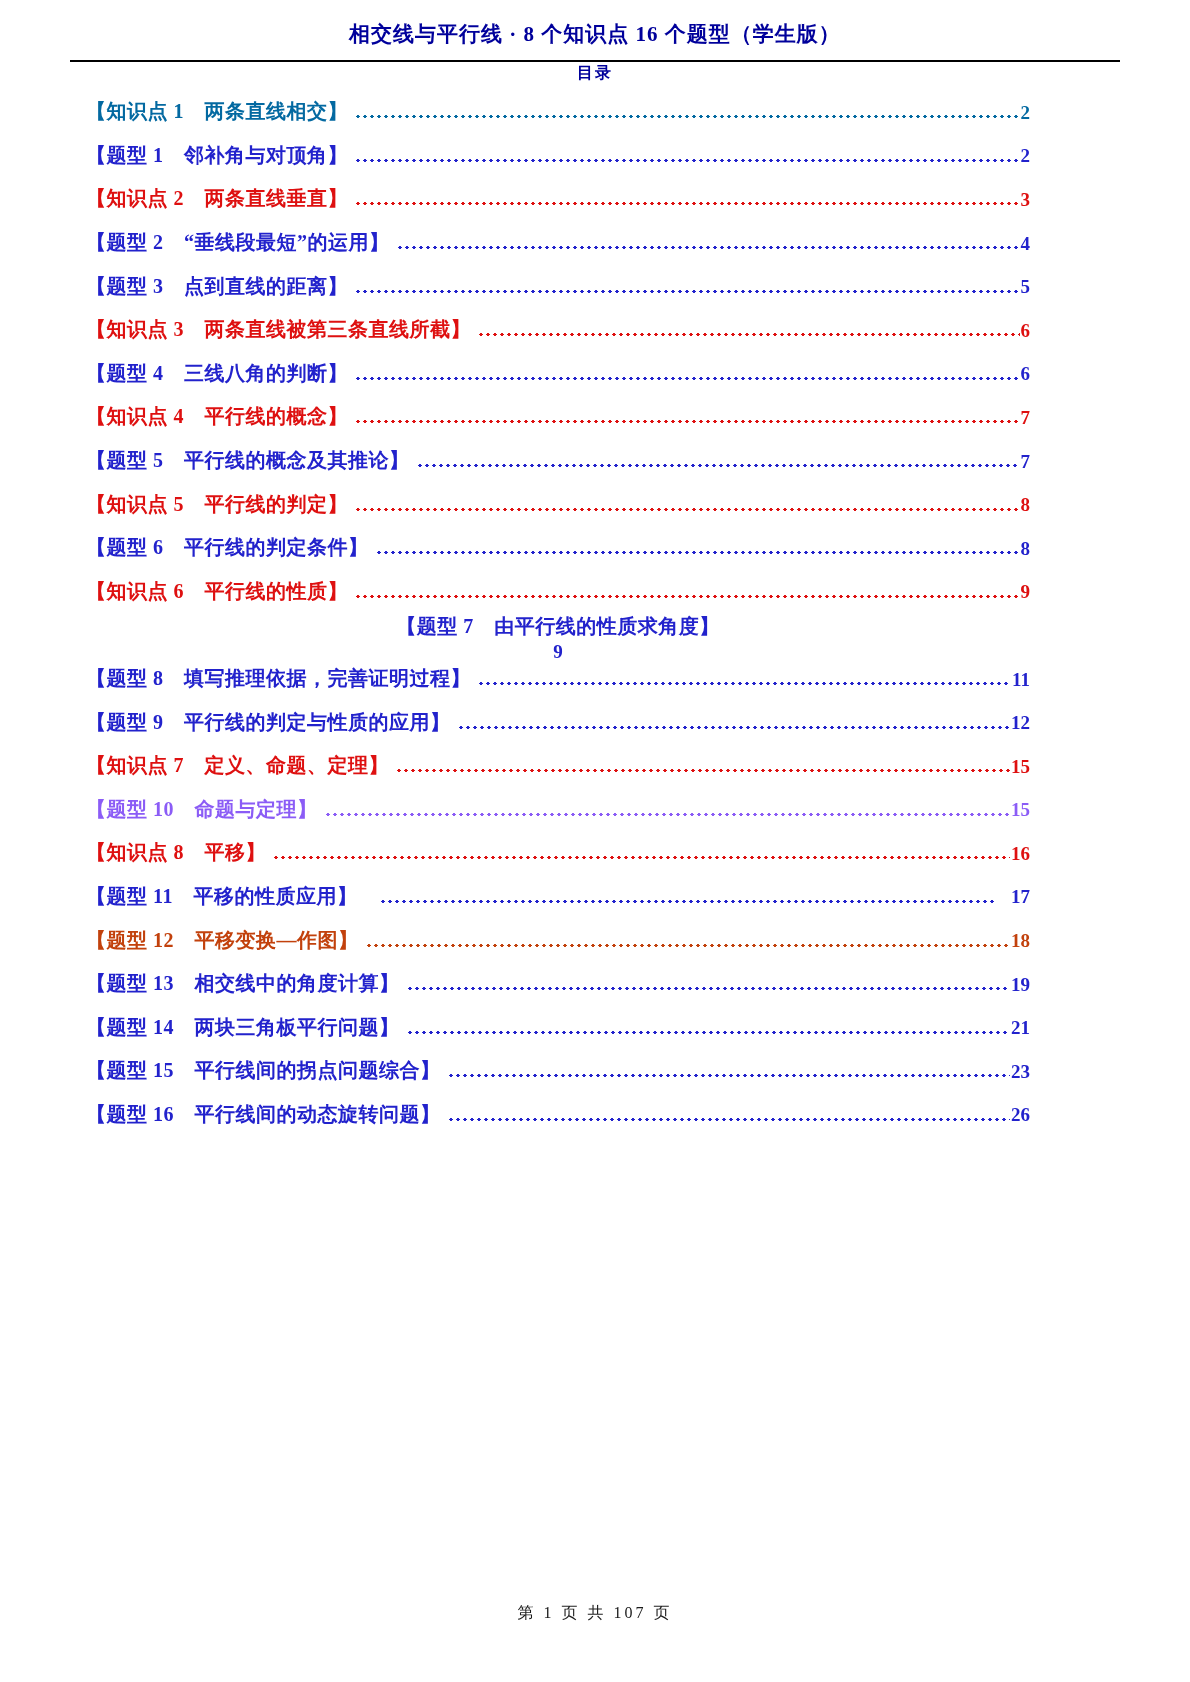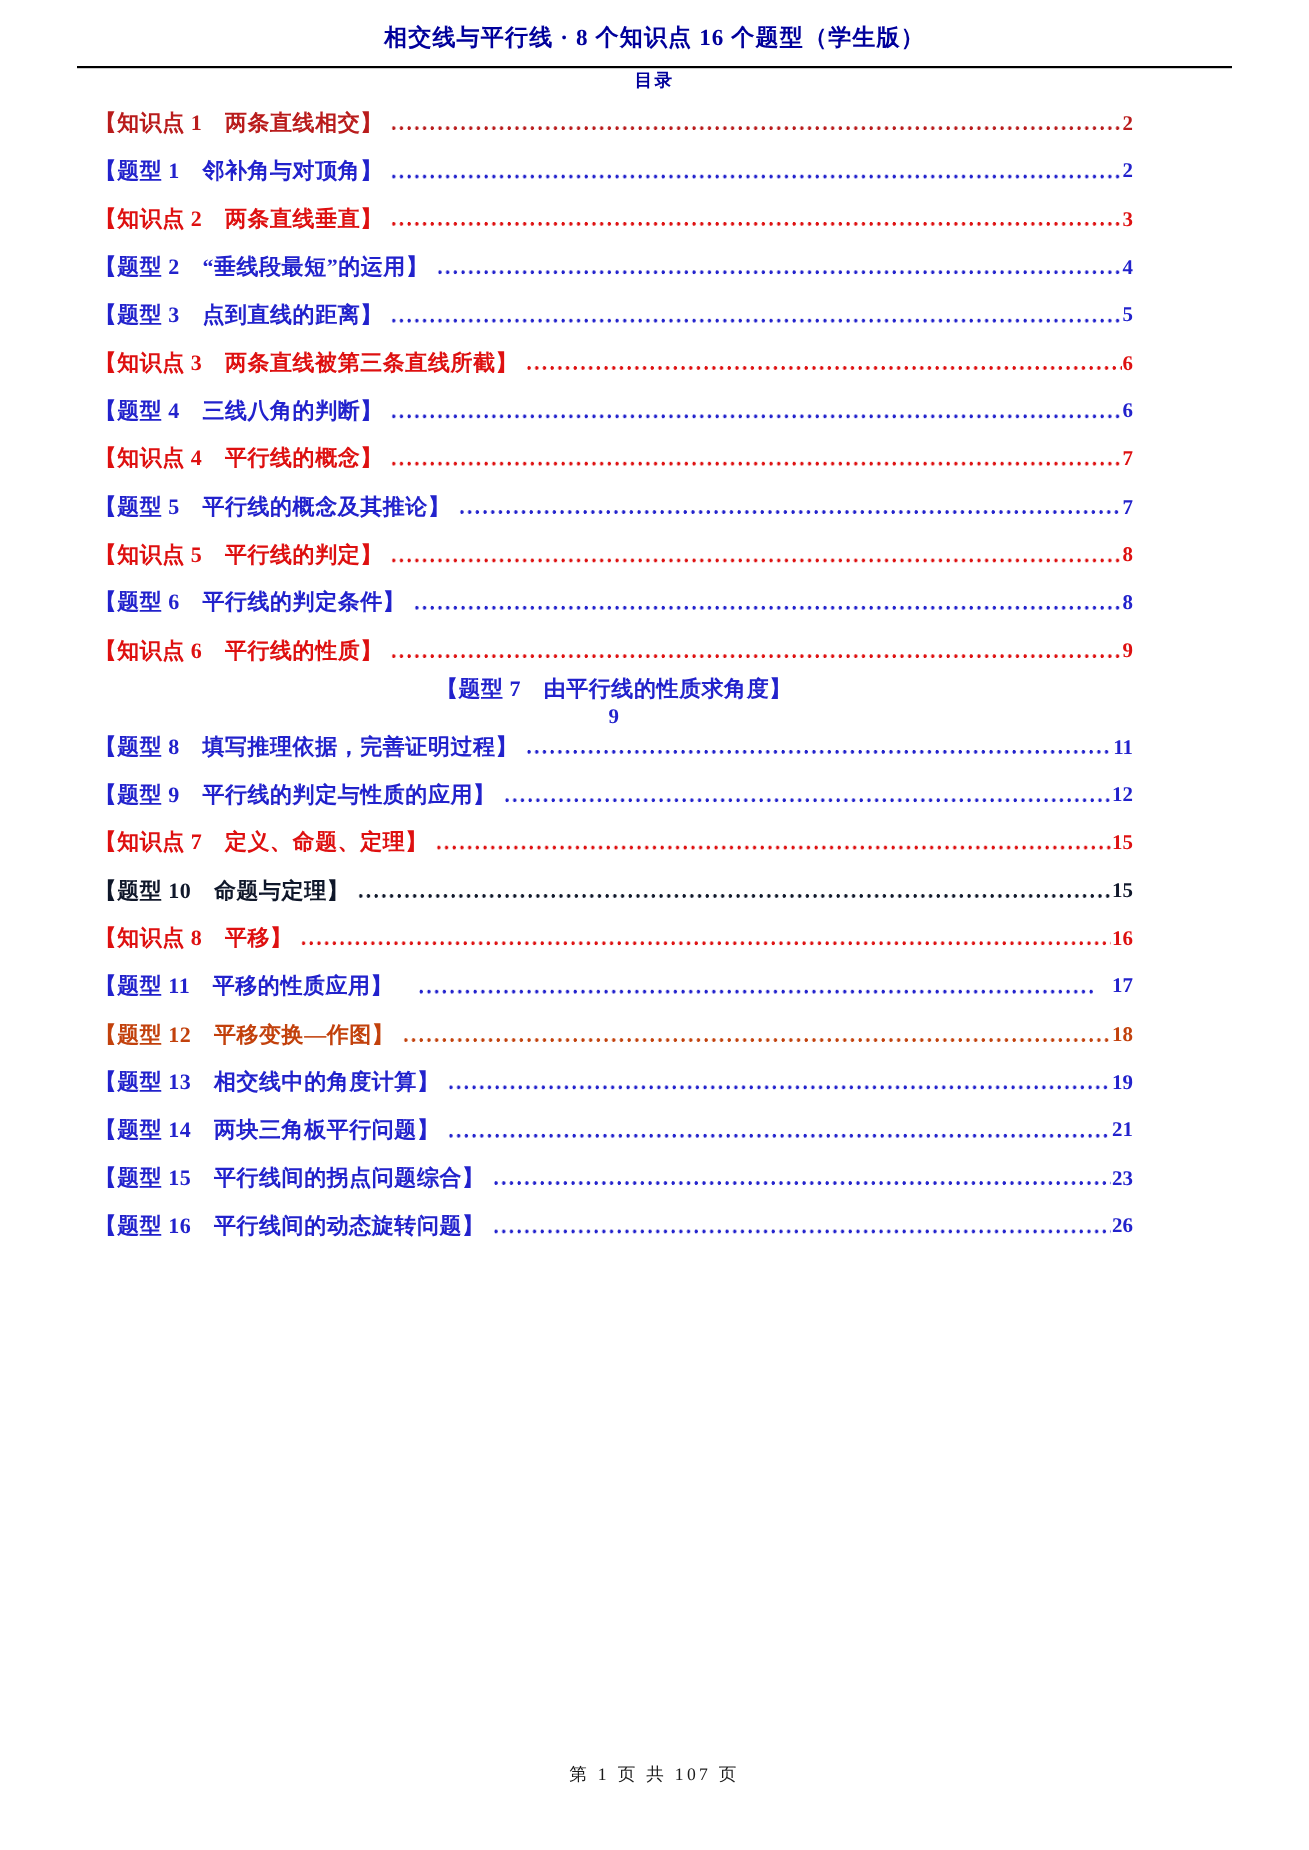--- a/index.html
+++ b/index.html
@@ -83,21 +83,21 @@
 
 <div class="page">
 
   <div class="doc-header" style="color: rgb(0, 0, 155);">相交线与平行线 · 8 个知识点 16 个题型（学生版）</div>
 
   <hr class="header-rule" style="border-top-color: rgb(0, 0, 0);">
 
   <div class="toc-heading" style="color: rgb(0, 0, 155);">目录</div>
 
   <div class="toc" id="toc-list">
-    <div class="toc-row" style="color: #b91c1c;">
+    <div class="toc-row" style="color: #0369a1;">
       <span class="toc-label">【知识点 1　两条直线相交】</span>
       <span class="toc-leader"></span>
       <span class="toc-page">2</span>
     </div>
 
     <div class="toc-row" style="color: rgb(34, 34, 204);">
       <span class="toc-label">【题型 1　邻补角与对顶角】</span>
       <span class="toc-leader"></span>
       <span class="toc-page">2</span>
     </div>
@@ -179,21 +179,21 @@
       <span class="toc-leader"></span>
       <span class="toc-page">12</span>
     </div>
 
     <div class="toc-row" style="color: rgb(222, 16, 16);">
       <span class="toc-label">【知识点 7　定义、命题、定理】</span>
       <span class="toc-leader"></span>
       <span class="toc-page">15</span>
     </div>
 
-    <div class="toc-row" style="color: #0f172a;">
+    <div class="toc-row" style="color: #8b5cf6;">
       <span class="toc-label">【题型 10　命题与定理】</span>
       <span class="toc-leader"></span>
       <span class="toc-page">15</span>
     </div>
 
     <div class="toc-row" style="color: rgb(222, 16, 16);">
       <span class="toc-label">【知识点 8　平移】</span>
       <span class="toc-leader"></span>
       <span class="toc-page">16</span>
     </div>

